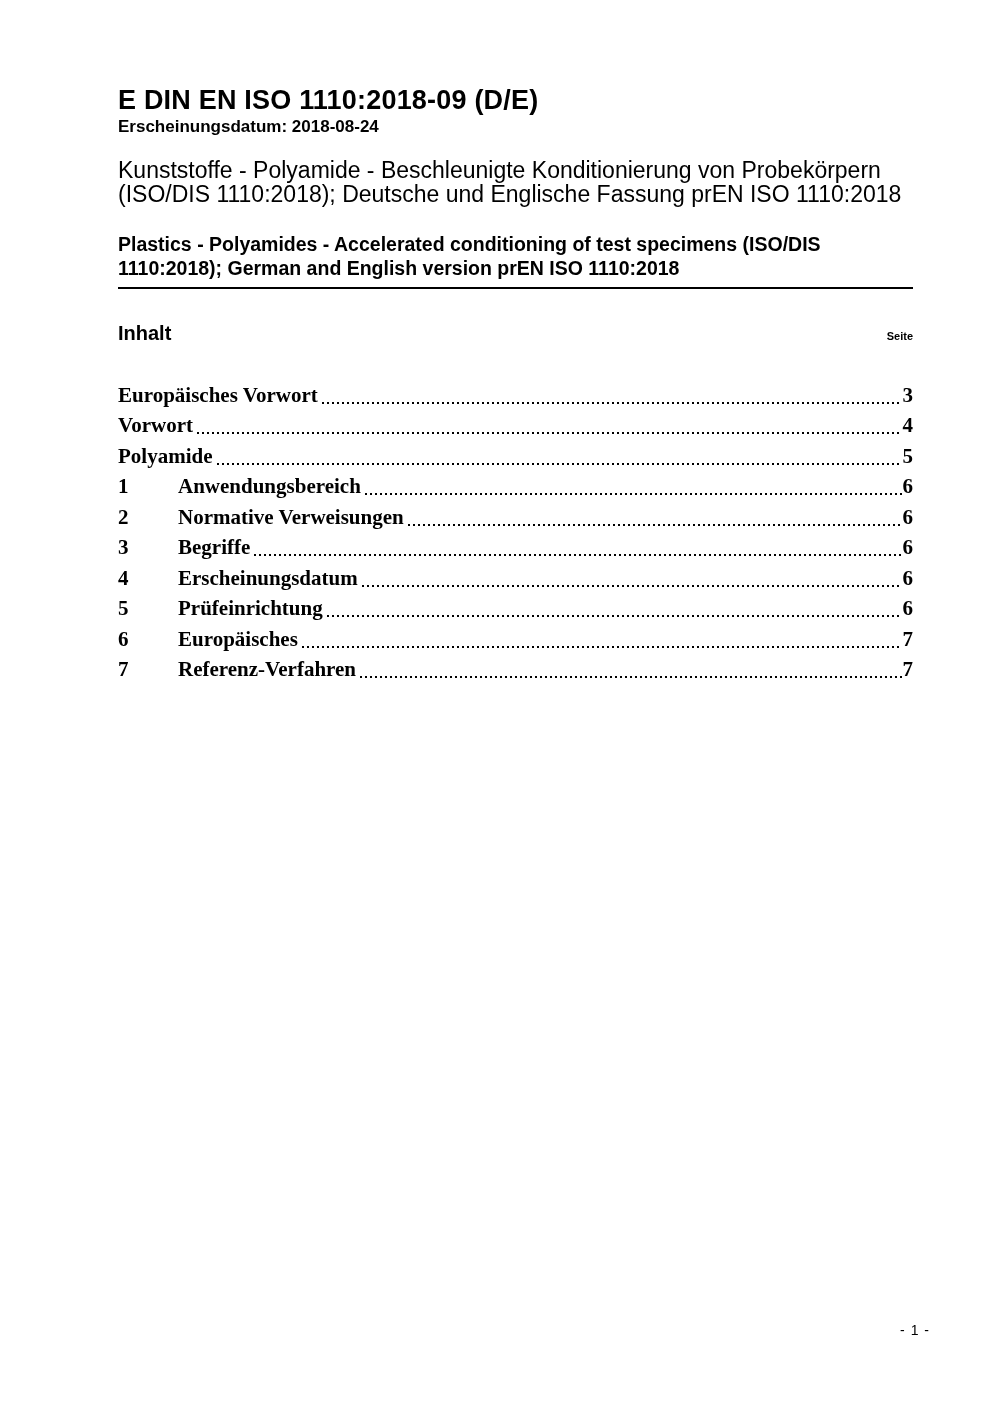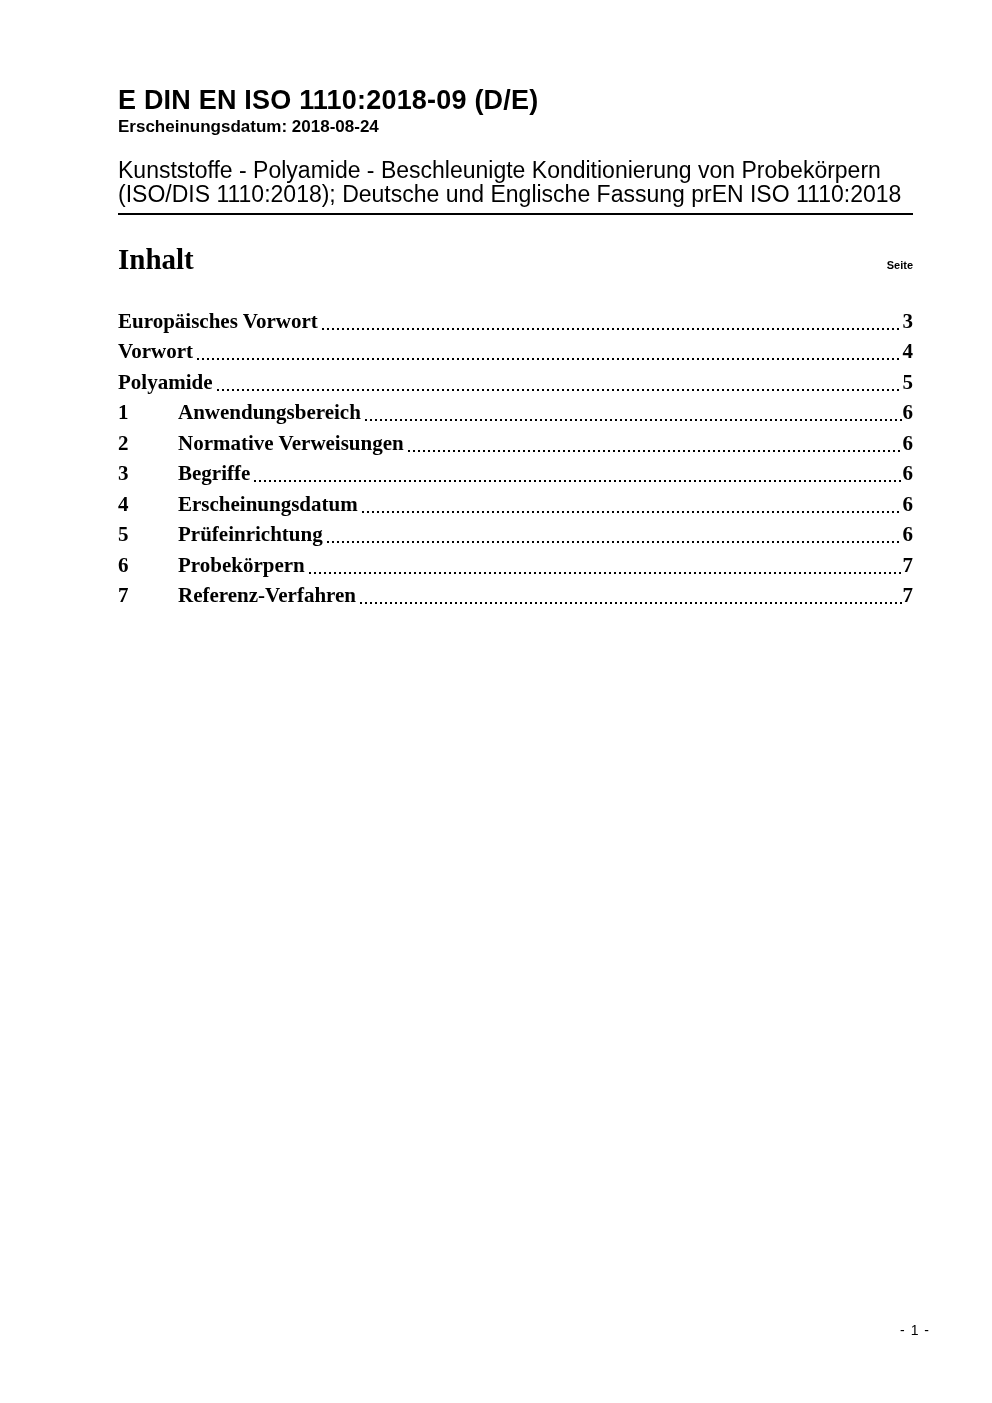--- a/index.html
+++ b/index.html
@@ -49,24 +49,23 @@
     border-top: 2px solid #000000;
     margin-top: 7px;
   }
   .toc-header {
     margin-top: 30px;
     display: flex;
     align-items: baseline;
     justify-content: space-between;
   }
   .toc-heading {
-    font-size: 29px;
+    font-size: 20px;
     font-weight: bold;
     line-height: 28px;
-    font-family: Liberation Serif, serif;
   }
   .toc-page-col {
     font-size: 11px;
     font-weight: bold;
   }
   .toc-list {
     margin-top: 30px;
     font-family: "Liberation Serif", serif;
     font-weight: bold;
     font-size: 21px;
@@ -108,20 +107,21 @@
 
   <h1 class="doc-title">E DIN EN ISO 1110:2018-09 (D/E)</h1>
 
   <div class="pub-date">
     <span>Erscheinungsdatum:</span>
     <span>2018-08-24</span>
   </div>
 
   <p class="title-de">Kunststoffe - Polyamide - Beschleunigte Konditionierung von Probekörpern (ISO/DIS 1110:2018); Deutsche und Englische Fassung prEN ISO 1110:2018</p>
 
+  <p class="title-en">Plastics - Polyamides - Accelerated conditioning of test specimens (ISO/DIS 1110:2018); German and English version prEN ISO 1110:2018</p>
 
   <hr class="title-rule">
 
   <div class="toc-header">
     <span class="toc-heading">Inhalt</span>
     <span class="toc-page-col">Seite</span>
   </div>
 
   <div class="toc-list">
 
@@ -173,21 +173,21 @@
 
     <div class="toc-row">
       <span class="toc-num">5</span>
       <span class="toc-label">Prüfeinrichtung</span>
       <span class="toc-leader"></span>
       <span class="toc-page">6</span>
     </div>
 
     <div class="toc-row">
       <span class="toc-num">6</span>
-      <span class="toc-label">Probekörpern</span>
+      <span class="toc-label">Europäisches</span>
       <span class="toc-leader"></span>
       <span class="toc-page">7</span>
     </div>
 
     <div class="toc-row">
       <span class="toc-num">7</span>
       <span class="toc-label">Referenz-Verfahren</span>
       <span class="toc-leader"></span>
       <span class="toc-page">7</span>
     </div>

